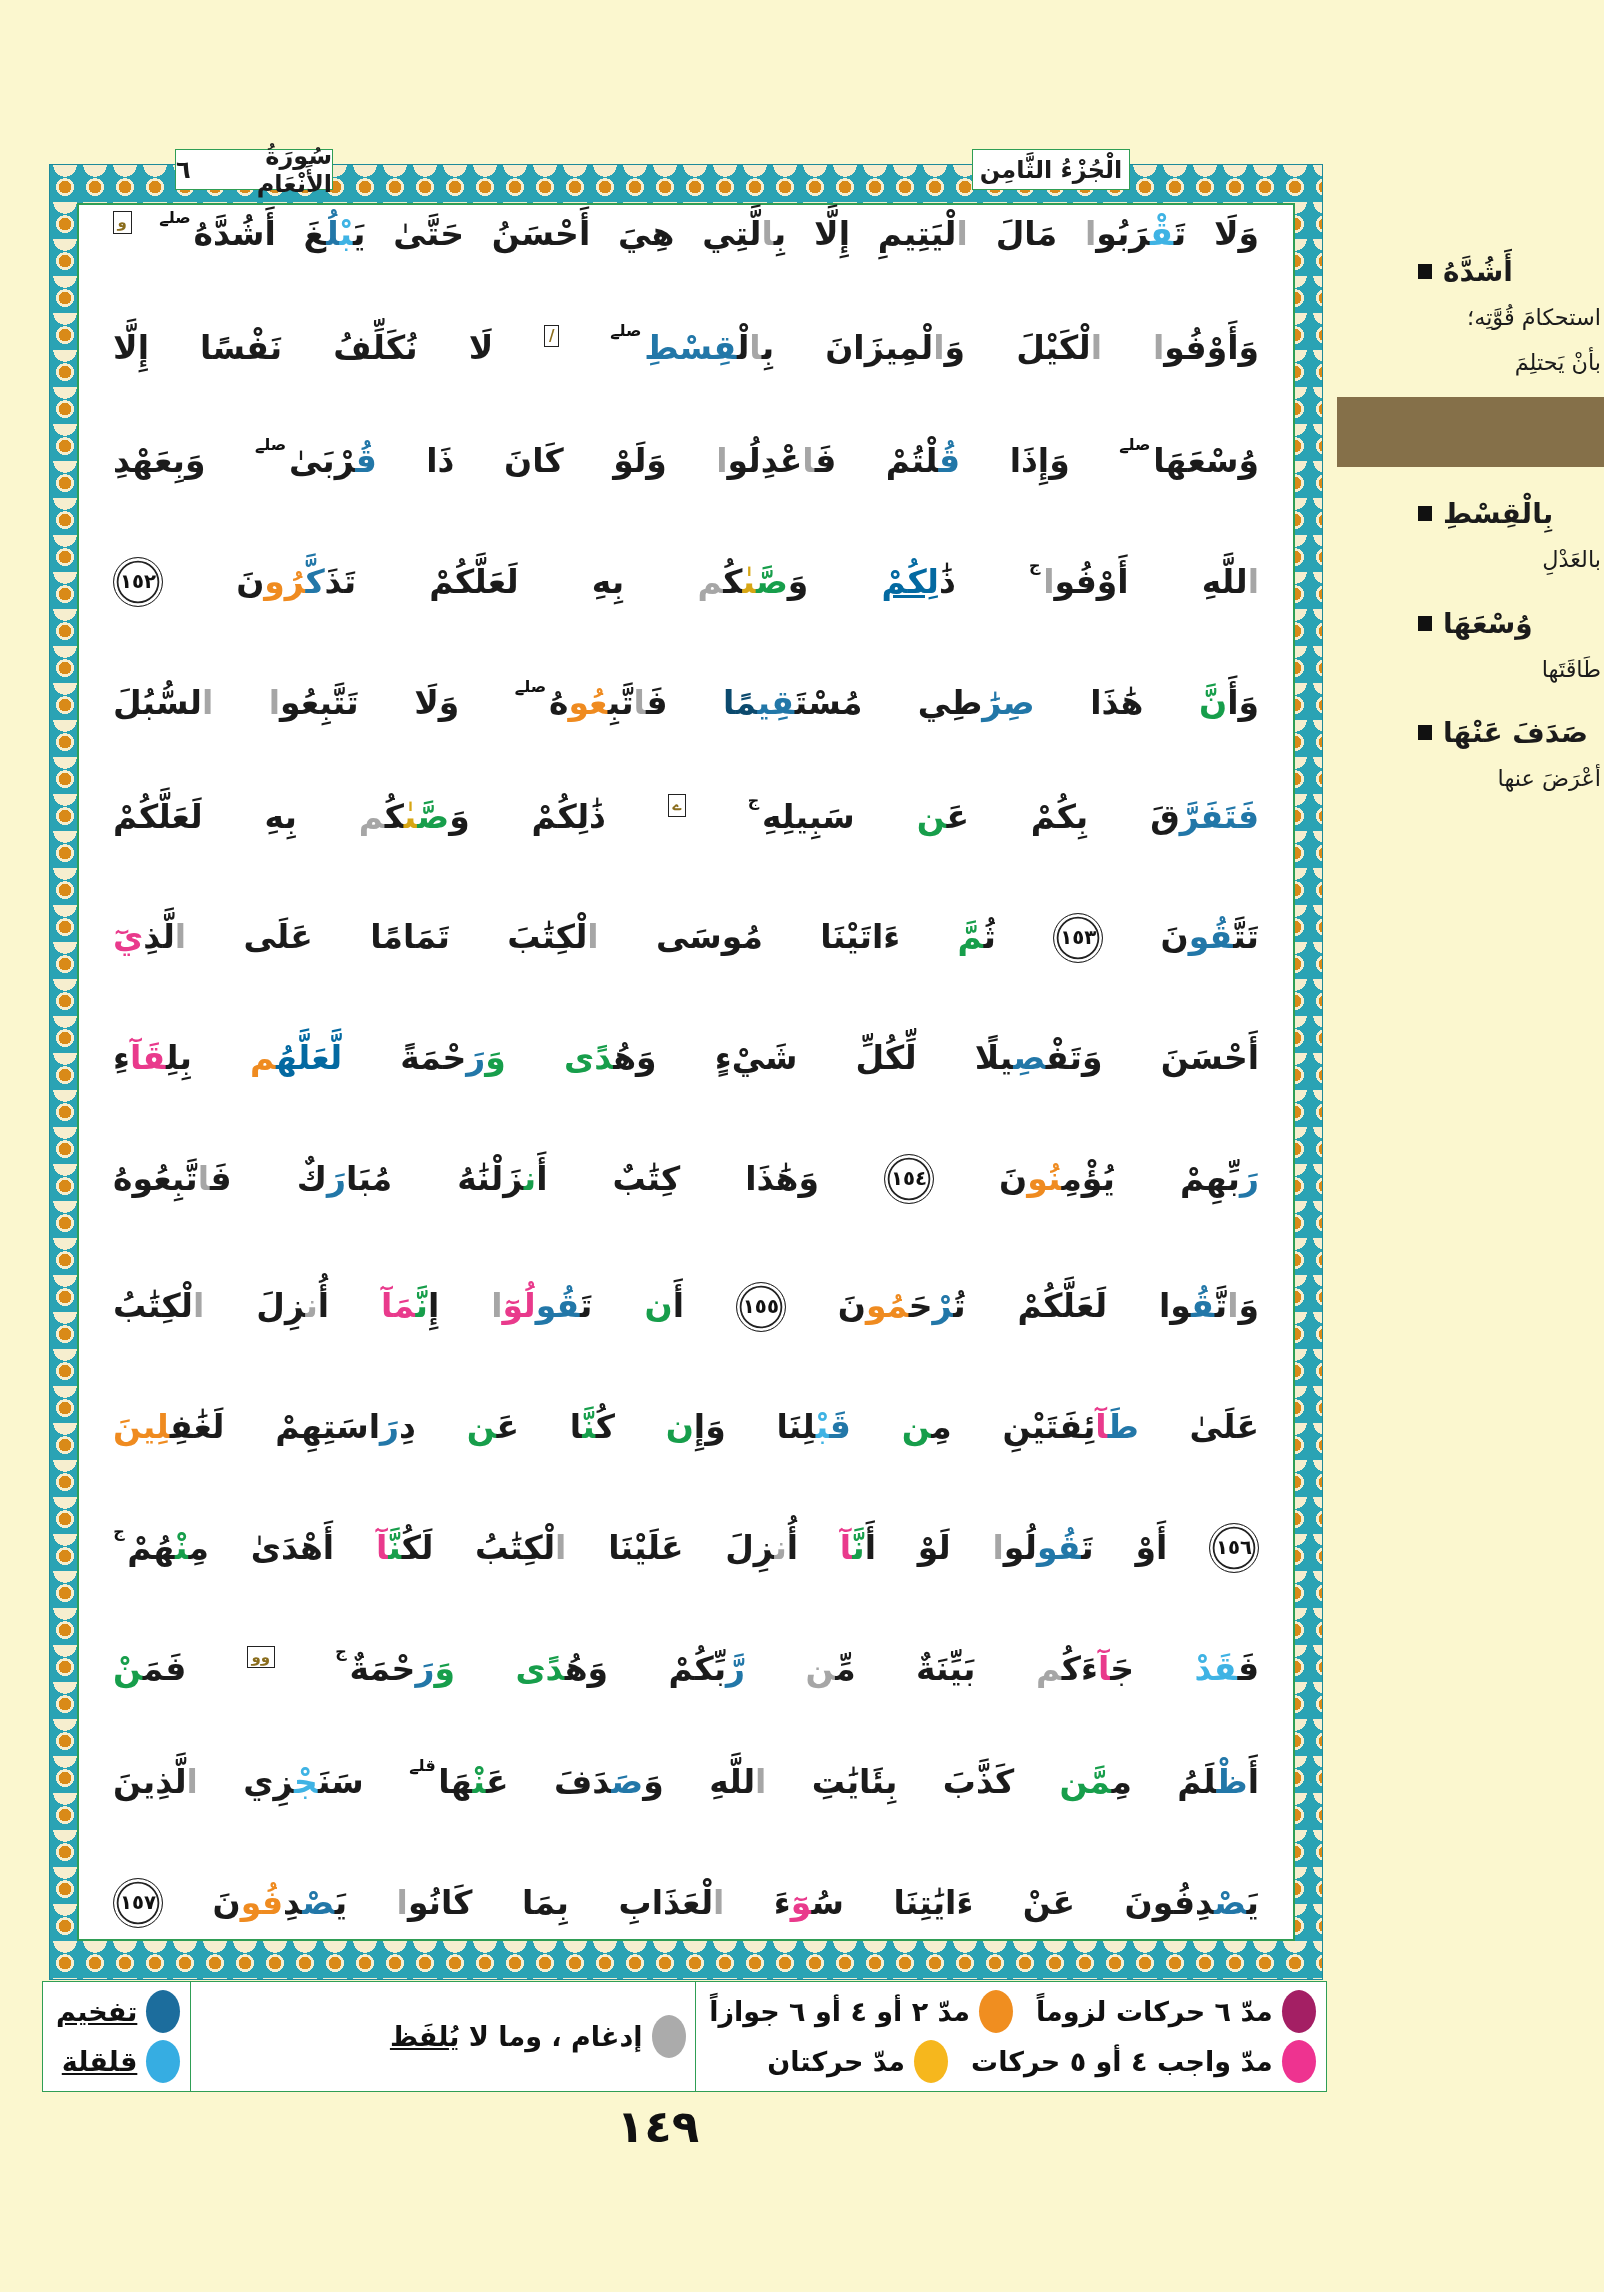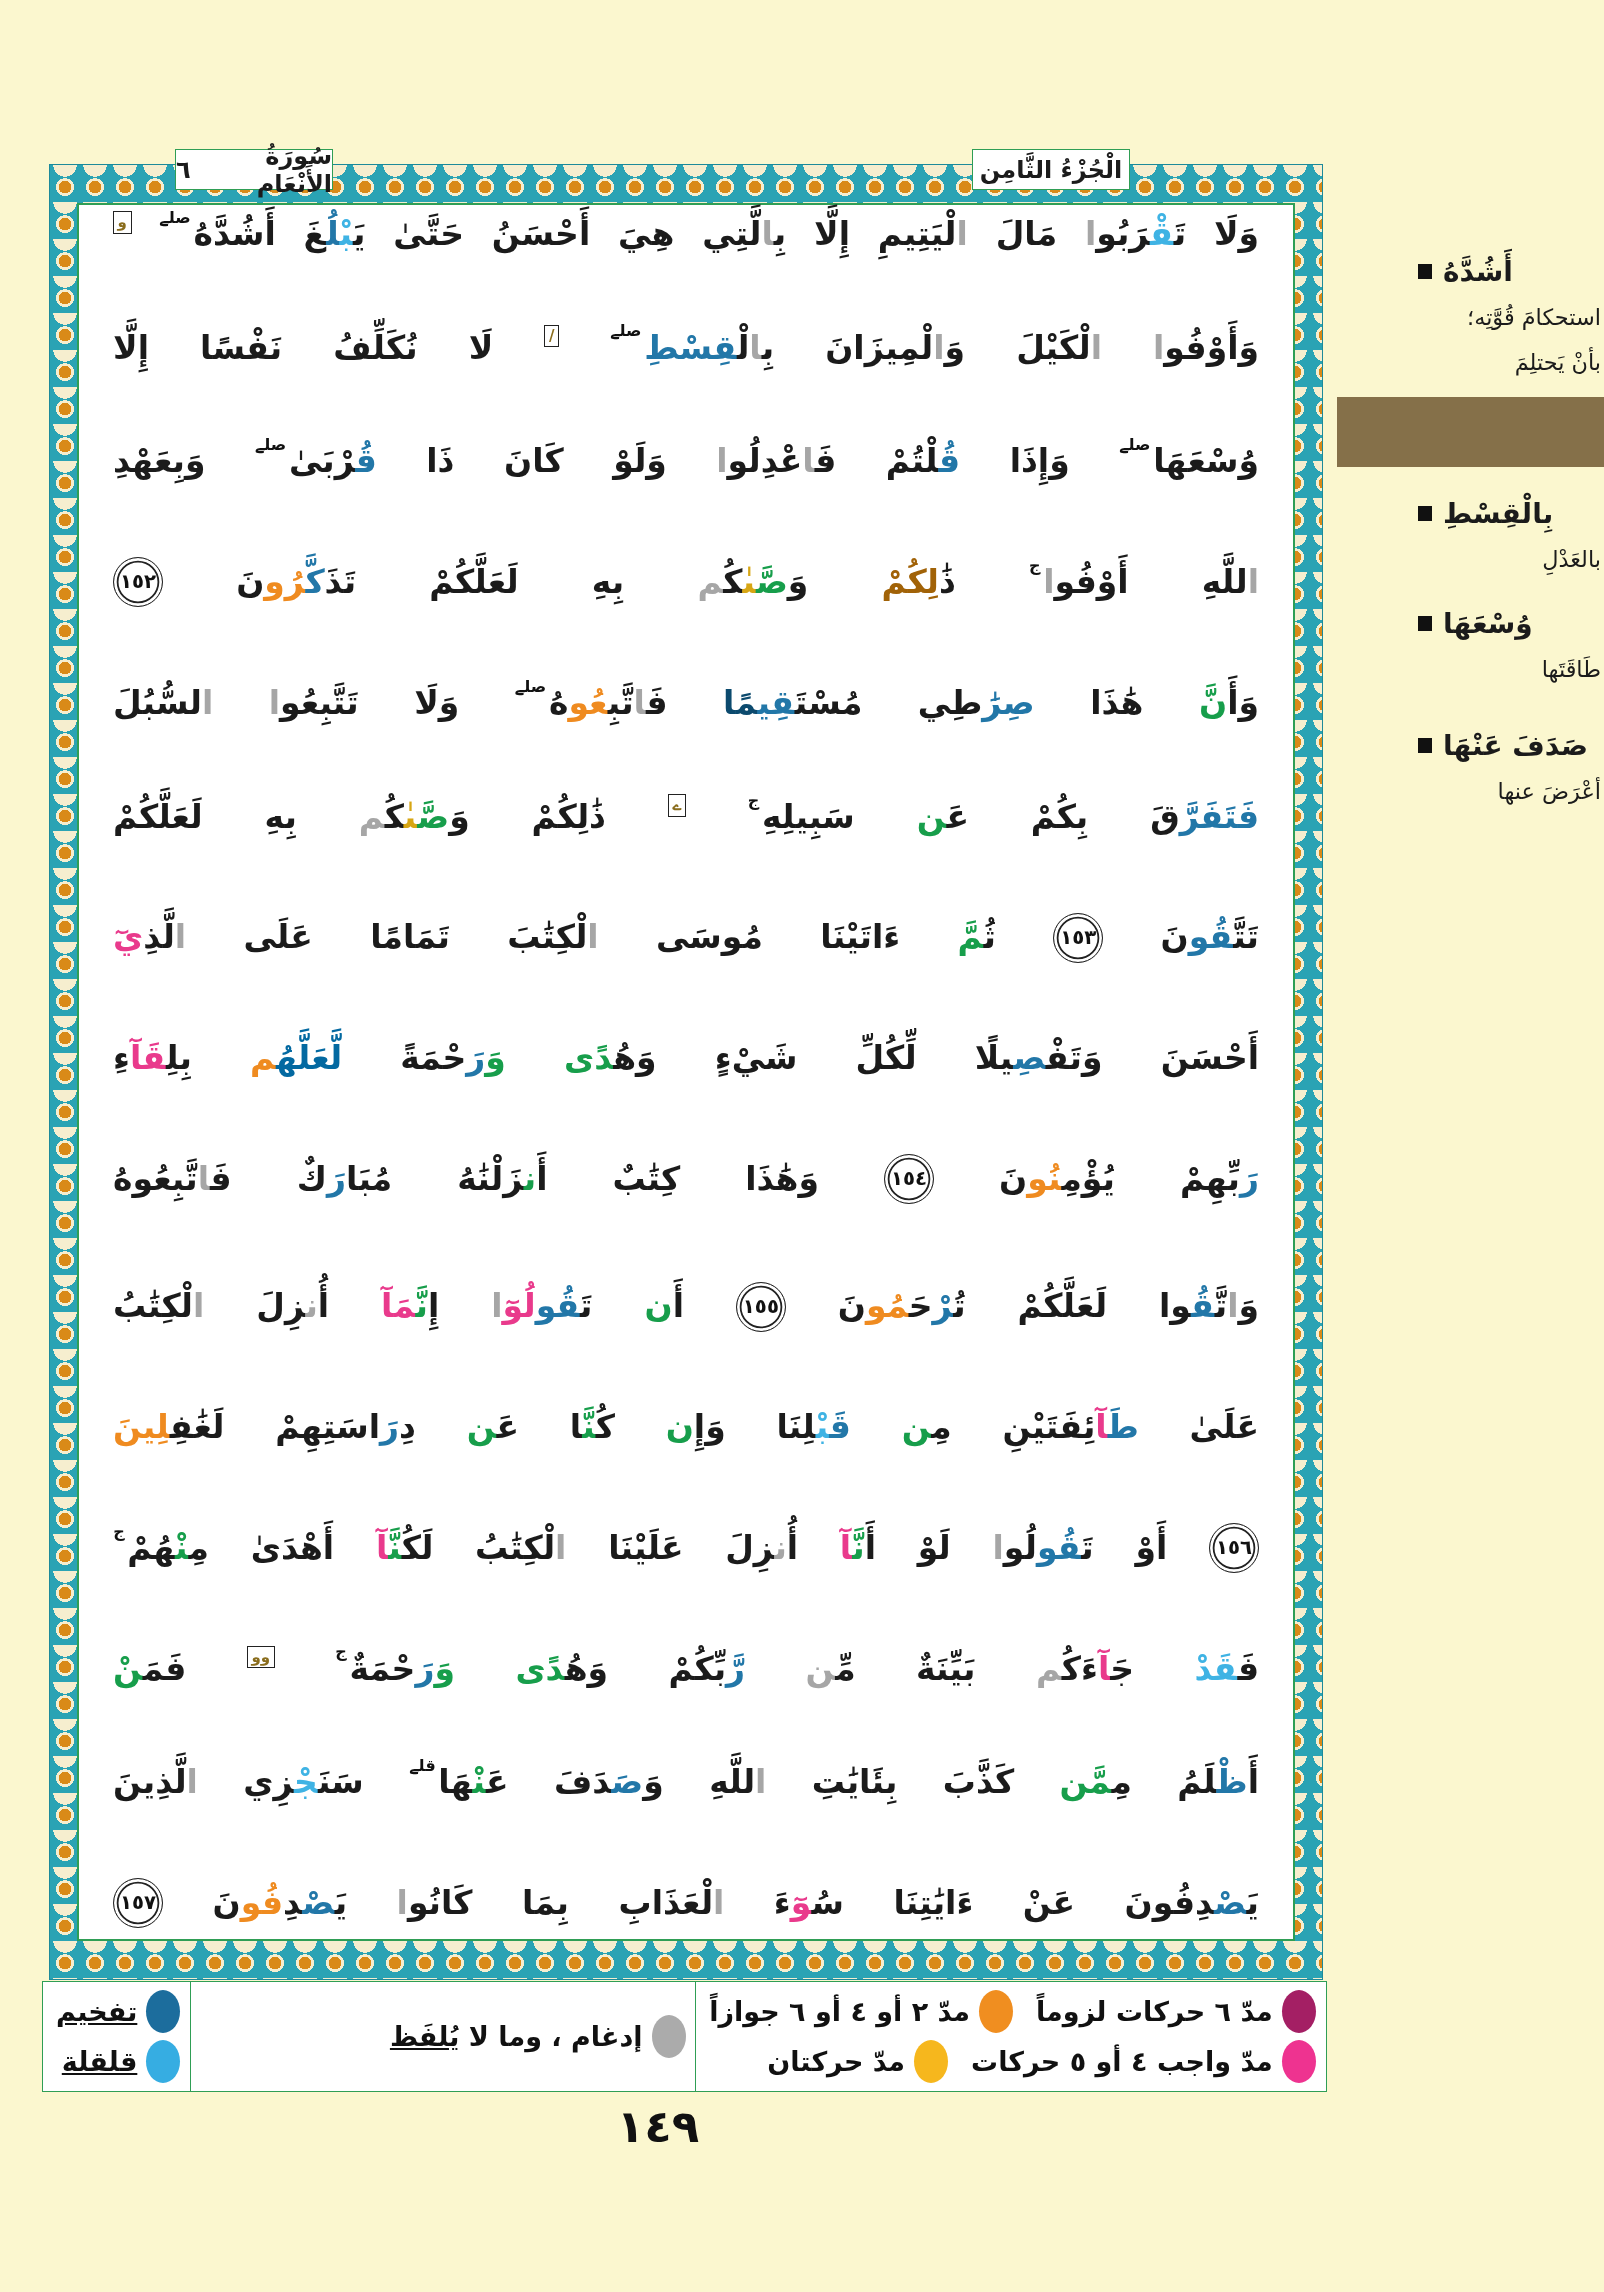--- a/index.html
+++ b/index.html
@@ -56,21 +56,21 @@
   #surah-cartouche{left:175px;width:158px;}
   #juz-cartouche{left:972px;width:158px;}
   
   #margin-notes{
     position:absolute;left:1341px;top:255px;width:260px;height:627px;direction:rtl;
   }
   .mnote{position:absolute;right:0;left:0;}
   .mn0{top:0;}
   .mn1{top:242px;}
   .mn2{top:352px;}
-  .mn3{top:474px;}
+  .mn3{top:461px;}
   .term-row{
     display:flex;align-items:center;gap:10.7px;direction:ltr;
     padding-left:77px;font-weight:bold;font-size:28px;
   }
   .bullet{width:14.3px;height:14.3px;background:#111;flex:0 0 auto;}
   .mnote .def{
     text-align:right;font-size:22.4px;margin-top:14.3px;line-height:1.35;
   }
   #brown-rect{
     position:absolute;left:1337px;top:397px;width:268px;height:70px;background:#857049;
@@ -204,21 +204,21 @@
         </div>
         <div class="line">
           <span class="witem">
             <span><span style="color: rgb(166, 166, 166);">ا</span><span style="color: rgb(27, 27, 27);">للَّهِ</span></span>
           </span>
           <span class="witem">
             <span><span style="color: rgb(27, 27, 27);">أَوْفُو</span><span style="color: rgb(166, 166, 166);">ا</span></span>
             <span class="supmark">ج</span>
           </span>
           <span class="witem">
-            <span><span style="color: rgb(27, 27, 27);">ذَٰ</span><span style="color: #a16207;">لِكُمْ</span></span>
+            <span><span style="color: rgb(27, 27, 27);">ذَٰ</span><span style="color: #0369a1; text-decoration: underline;">لِكُمْ</span></span>
           </span>
           <span class="witem">
             <span><span style="color: rgb(27, 27, 27);">وَ</span><span style="color: rgb(23, 158, 75);">صَّ</span><span style="color: rgb(215, 166, 20);">ىٰ</span><span style="color: rgb(27, 27, 27);">كُ</span><span style="color: rgb(166, 166, 166);">م</span></span>
           </span>
           <span class="witem">
             <span><span style="color: rgb(27, 27, 27);">بِهِ</span></span>
           </span>
           <span class="witem">
             <span><span style="color: rgb(27, 27, 27);">لَعَلَّكُمْ</span></span>
           </span>

